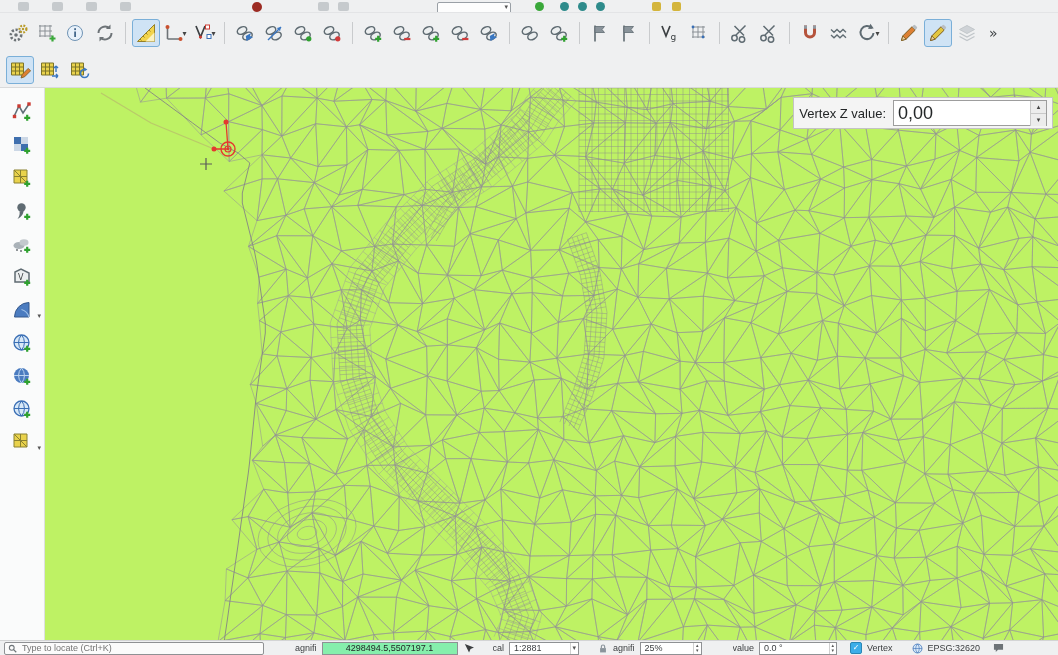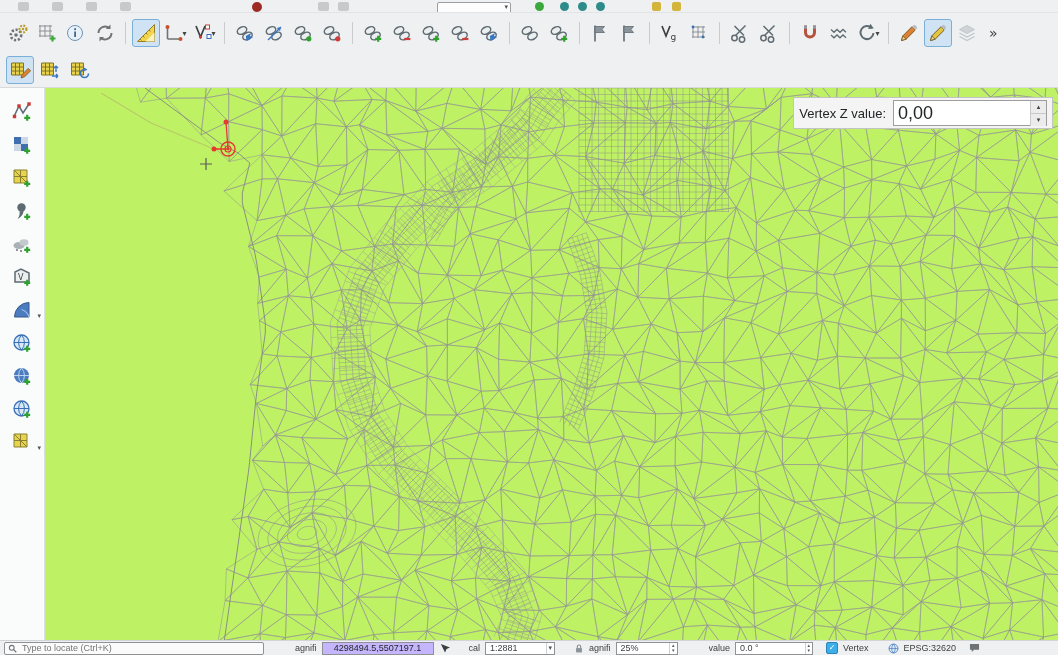--- a/index.html
+++ b/index.html
@@ -41,22 +41,22 @@
   .spinbtns{display:flex;flex-direction:column;border-left:1px solid #c9c9c9;}
   .sb{width:15px;height:12px;font-size:7px;line-height:12px;text-align:center;color:#444;background:#ececec;}
   .sb.up{border-bottom:1px solid #c9c9c9;}
   
   .statusbar{height:14px;background:#eff0f1;border-top:1px solid #d3d4d5;display:flex;align-items:center;
       font-size:9px;color:#3b3e40;padding:0 4px;gap:5px;flex:0 0 auto;white-space:nowrap;}
   .locate{width:252px;height:11px;border:1px solid #8f9194;border-radius:2px;background:#fbfbfb;
       display:flex;align-items:center;padding:0 3px;gap:3px;}
   .locate input{border:none;outline:none;background:transparent;font-size:9px;width:220px;height:9px;
       font-family:"Liberation Sans",sans-serif;color:#9a9a9a;}
-  .sinput{height:11px;border:1px solid #8f9194;background:#c4b5fd;font-size:9px;text-align:center;
-      font-family:"Liberation Sans",sans-serif;color:#232627;padding:0 2px;}
+  .sinput{height:11px;border:1px solid #8f9194;background:#86efac;font-size:9px;text-align:center;
+      font-family:"Liberation Sans",sans-serif;color:#232627;padding:0 14px;}
   .scombo,.sspin{height:11px;border:1px solid #8f9194;background:#fff;display:flex;align-items:center;
       font-size:9px;padding:0 0 0 4px;gap:3px;}
   .scombo .ddv{font-size:7px;color:#555;padding:0 2px;border-left:1px solid #d0d0d0;height:100%;display:flex;align-items:center;}
   .arrcol{display:flex;flex-direction:column;border-left:1px solid #d0d0d0;height:100%;}
   .arrcol span{font-size:5px;line-height:5px;color:#555;padding:0 2px;}
   .cb{width:10px;height:10px;background:#3daee9;border:1px solid #2a86b5;border-radius:2px;color:#fff;
       font-size:8px;line-height:10px;text-align:center;display:inline-block;}
   .slabel{overflow:hidden;display:inline-block;}
   .ml14{margin-left:14px;} .ml8{margin-left:8px;} .ml26{margin-left:26px;}
 </style>

